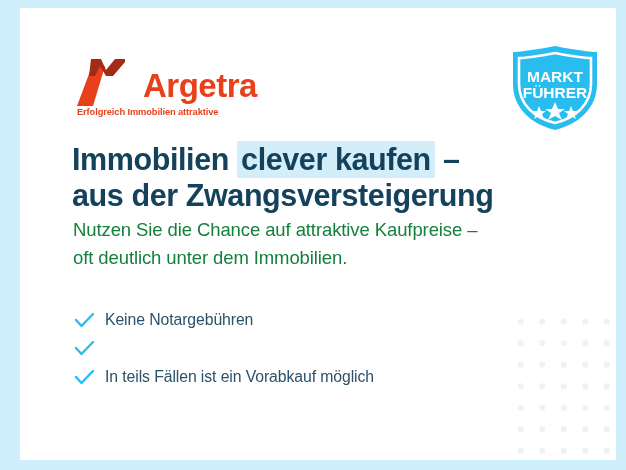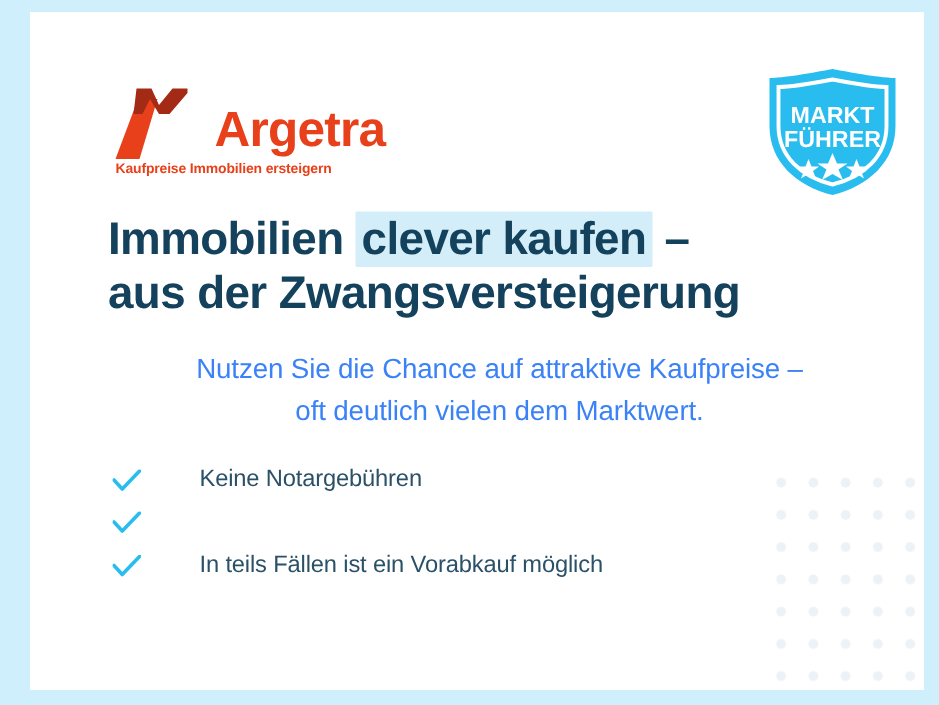--- a/index.html
+++ b/index.html
@@ -81,41 +81,39 @@
   .hl-mark {
     background:#D3EEF9;
     padding:1px 4px 2px 4px;
     border-radius:1px;
     color:#14425C;
   }
 
   
   #subhead {
     position:absolute;
-    left:53px; top:224px;
+    left:53px; top:208px;
     width:520px;
     font-size:18.5px;
     line-height:28px;
-    color:#3b82f6;
+    color:#15803d;
     letter-spacing:-0.1px;
-    text-align:center;
   }
 
   
   #bullets {
     position:absolute;
     left:55px; top:298px;
     width:480px;
     list-style:none;
   }
   .bullet {
     display:flex;
     align-items:center;
     height:28.5px;
-    gap:28px;
   }
   .check {
     flex:0 0 30px;
     height:20px;
     display:flex;
     align-items:center;
   }
   .bullet-text {
     font-size:15.8px;
     color:#2B5168;
@@ -134,21 +132,21 @@
     <div id="logo-block">
       <div id="logo-mark">
         <svg width="52" height="52" viewBox="0 0 52 52">
 
           <polygon points="17,12 30,12 18,52 2,52" fill="#E8401A"></polygon>
 
           <polygon points="16,5 26,5 31,16 40,5 50,5 50,8 38,22 31,22 25,12 20,22 14,22" fill="#A32A14"></polygon>
         </svg>
       </div>
       <div id="logo-wordmark">Argetra</div>
-      <div id="logo-tagline">Kaufpreise Immobilien ersteigern</div>
+      <div id="logo-tagline">Erfolgreich Immobilien attraktive</div>
     </div>
 
     <div id="headline">
       <span>Immobilien </span><span class="hl-mark">clever kaufen</span><span> –</span><br>
       <span>aus der Zwangsversteigerung</span>
     </div>
 
     <div id="badge">
       <svg width="92" height="88" viewBox="0 0 92 88">
         <path d="M46 2 C46 2 76 8 88 8 L88 40 C88 64 70 80 46 86 C22 80 4 64 4 40 L4 8 C16 8 46 2 46 2 Z" fill="#29BDEF"></path>
@@ -156,21 +154,21 @@
         <text x="46" y="38" text-anchor="middle" fill="#FFFFFF" font-family="Liberation Sans, sans-serif" font-size="15.5" font-weight="bold">MARKT</text>
         <text x="46" y="54" text-anchor="middle" fill="#FFFFFF" font-family="Liberation Sans, sans-serif" font-size="15.5" font-weight="bold">FÜHRER</text>
         <polygon points="30,62 32,67 37,67 33,70 35,75 30,72 25,75 27,70 23,67 28,67" fill="#FFFFFF"></polygon>
         <polygon points="46,58 49,65 56,65 50,69 53,76 46,72 39,76 42,69 36,65 43,65" fill="#FFFFFF"></polygon>
         <polygon points="62,62 64,67 69,67 65,70 67,75 62,72 57,75 59,70 55,67 60,67" fill="#FFFFFF"></polygon>
       </svg>
     </div>
 
     <div id="subhead">
       <span>Nutzen Sie die Chance auf attraktive Kaufpreise –</span><br>
-      <span>oft deutlich vielen dem Marktwert.</span>
+      <span>oft deutlich unter dem Immobilien.</span>
     </div>
 
     <ul id="bullets">
       <li class="bullet">
         <span class="check">
           <svg width="19" height="15" viewBox="0 0 19 15">
               <polyline points="1,7 6.5,13 18,1" fill="none" stroke="#29BDEF" stroke-width="2.4" stroke-linecap="round" stroke-linejoin="round"></polyline>
             </svg>
         </span>
         <span class="bullet-text">Keine Notargebühren</span>

